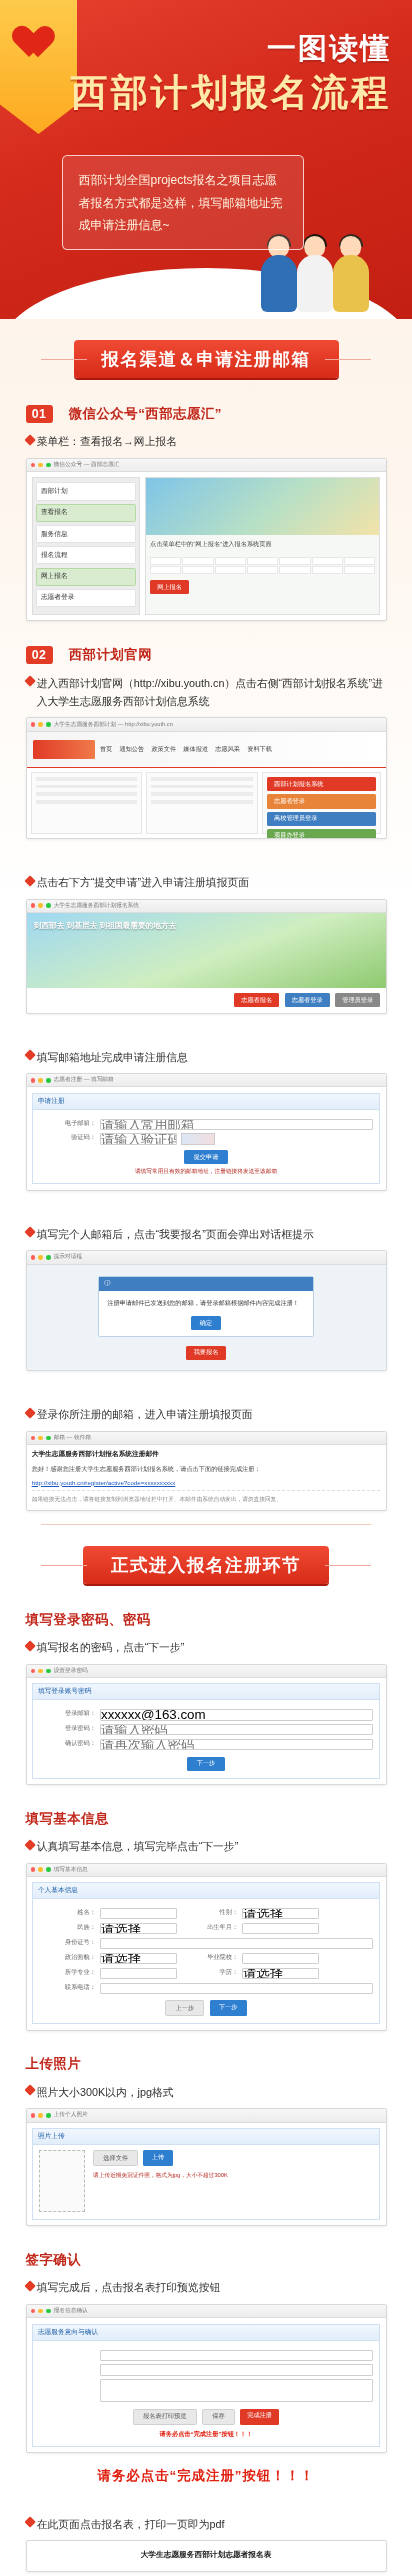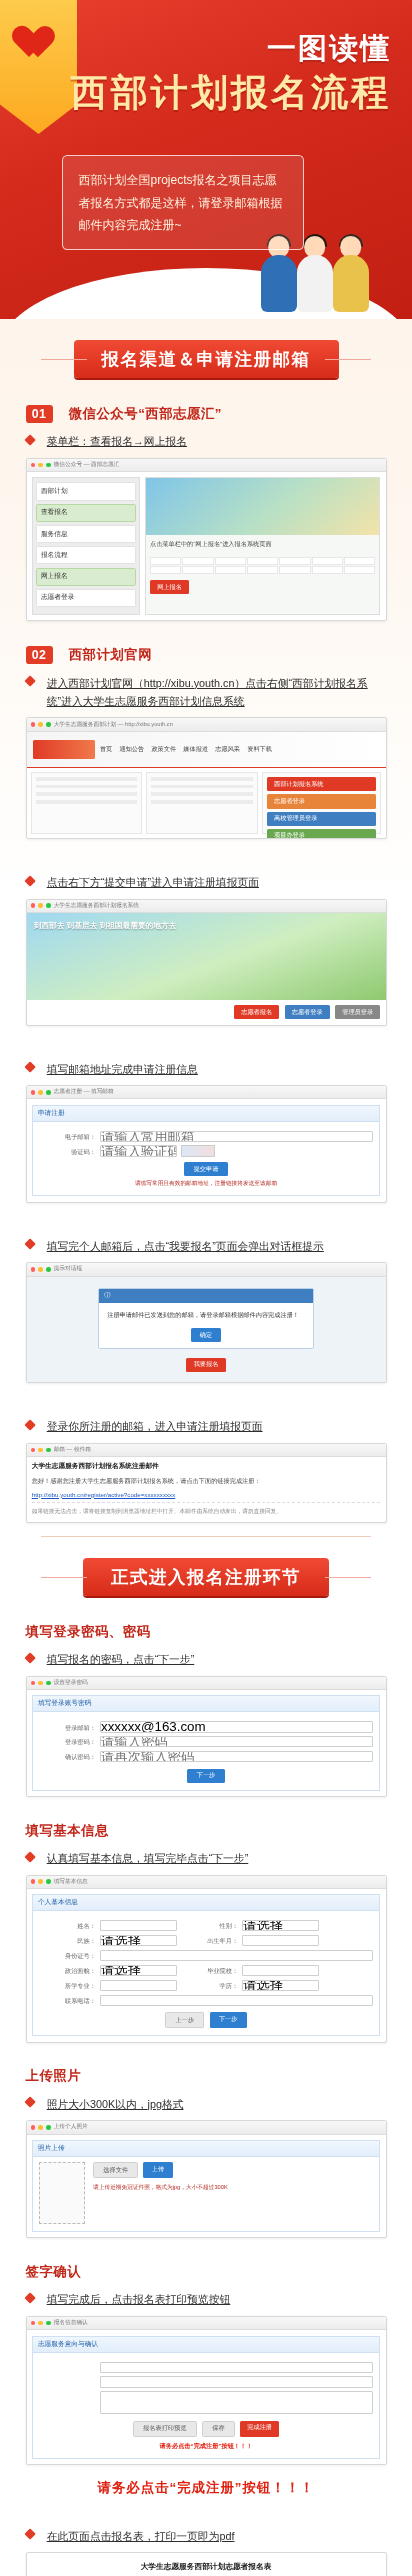--- a/index.html
+++ b/index.html
@@ -152,26 +152,25 @@
   }
   .step-title {
     color: #c1271a;
     font-size: 13.4px;
     font-weight: bold;
     letter-spacing: 0.5px;
   }
   .bullet {
     display: flex;
     align-items: flex-start;
-    gap: 13px;
+    gap: 3px;
     margin: 9.3px 0 6.2px;
     font-size: 10.8px;
     color: #2f2f2f;
     line-height: 1.7;
-    text-decoration: underline;
   }
   .bullet .dot {
     flex: 0 0 auto;
     width: 8.2px; height: 8.2px;
     margin-top: 3.6px;
     background: #e23b26;
     transform: rotate(45deg);
     border-radius: 1px;
   }
   .note {
@@ -219,31 +218,31 @@
   .wx-right { flex: 1; background: #f6f8f5; border: 0.5px solid #ddd; position: relative; }
   .wx-banner { height: 57px; background: linear-gradient(140deg,#7fc5e8,#b8e0c5 55%,#f3e3a8); }
   .wx-cap { font-size: 6.2px; color: #444; padding: 4.1px; line-height: 1.6; }
   .cal-grid { display: grid; grid-template-columns: repeat(7,1fr); gap: 1px; padding: 3.1px 4.1px;}
   .cal-grid div { background:#fff; border:0.5px solid #e8e8e8; height: 8.2px; }
 
   
   .site-head { height: 36px; background: linear-gradient(90deg,#f5f5f5,#ffffff); border-bottom: 1.5px solid #e03a26; display:flex; align-items:center; padding: 0 6.2px; gap: 5.2px;}
   .site-logo { width: 62px; height: 18.5px; background: linear-gradient(90deg,#e03a26,#f07a4a); border-radius: 1.5px;}
   .site-nav { display:flex; gap: 7.2px; font-size: 6.2px; color:#444; }
-  .site-hero { height: 87px; background: linear-gradient(160deg,#9fd8f2 0%, #cfeec0 55%, #8ec96f 100%); position:relative;padding-left:39px;}
+  .site-hero { height: 75px; background: linear-gradient(160deg,#9fd8f2 0%, #cfeec0 55%, #8ec96f 100%); position:relative;padding-left:39px;}
   .site-cols { display:flex; gap: 4.1px; padding: 4.1px; }
   .site-col { flex:1; border:0.5px solid #e6e6e6; height: 62px; background:#fbfbfb;}
   .site-col .ln { height: 3.6px; background:#ececec; margin:4.1px 4.1px 0; }
   .redbtn {
     display: inline-block; background:#e03a26; color:#fff; font-size: 6.2px;
     padding: 2.6px 7.2px; border-radius: 1.5px;
   }
 
   
-  .form-row { display:flex; align-items:flex-end; gap:4.1px; margin: 3.6px 0; font-size: 6.2px; color:#555;}
+  .form-row { display:flex; align-items:flex-start; gap:4.1px; margin: 3.6px 0; font-size: 6.2px; color:#555;}
   .form-lbl { width: 57px; text-align:right; color:#666;}
   .form-inp { flex:1; height: 11.3px; border:0.5px solid #cfcfcf; background:#fff; border-radius:1px;}
   .form-inp.sm { max-width: 77px; flex: none; width: 77px;}
   .bluebtn { background:#2f7fd1; color:#fff; font-size:6.2px; padding:2.6px 9.3px; border-radius:1.5px; display:inline-block;}
   .graybtn { background:#e8e8e8; color:#555; font-size:6.2px; padding:2.6px 9.3px; border-radius:1.5px; display:inline-block; border:0.5px solid #d0d0d0;}
   .panel-title { background: linear-gradient(180deg,#f0f6fd,#e2eefb); border:0.5px solid #cfe0f2; border-bottom:none; font-size:6.7px; color:#1c5fa8; padding:3.1px 5.2px;}
   .panel-box { border:0.5px solid #cfe0f2; padding: 5.2px 6.2px 7.2px; background:#fff;}
 
   .warn-text {
     color:#e01f0f; font-size: 13.4px; font-weight:bold; text-align:center;
@@ -259,21 +258,21 @@
 
   <div class="header">
     <div class="hdr-ribbon"></div>
     <div class="hdr-heart"></div>
 
     <div class="hdr-title-wrap">
       <div class="hdr-t1">一图读懂</div>
       <div class="hdr-t2">西部计划报名流程</div>
     </div>
 
-    <div class="hdr-sub">西部计划全国projects报名之项目志愿者报名方式都是这样，请登录邮箱根据邮件内容完成注册~</div>
+    <div class="hdr-sub">西部计划全国projects报名之项目志愿者报名方式都是这样，填写邮箱地址完成申请注册信息~</div>
 
     <div class="hdr-people">
       <div class="p-fig" style="left:0;">
         <div class="p-hair" style="background:#33241d;"></div>
         <div class="p-head"></div>
         <div class="p-body" style="background:#2f6fb5;"></div>
       </div>
       <div class="p-fig" style="left:36px;">
         <div class="p-hair" style="background:#23170f;"></div>
         <div class="p-head"></div>

